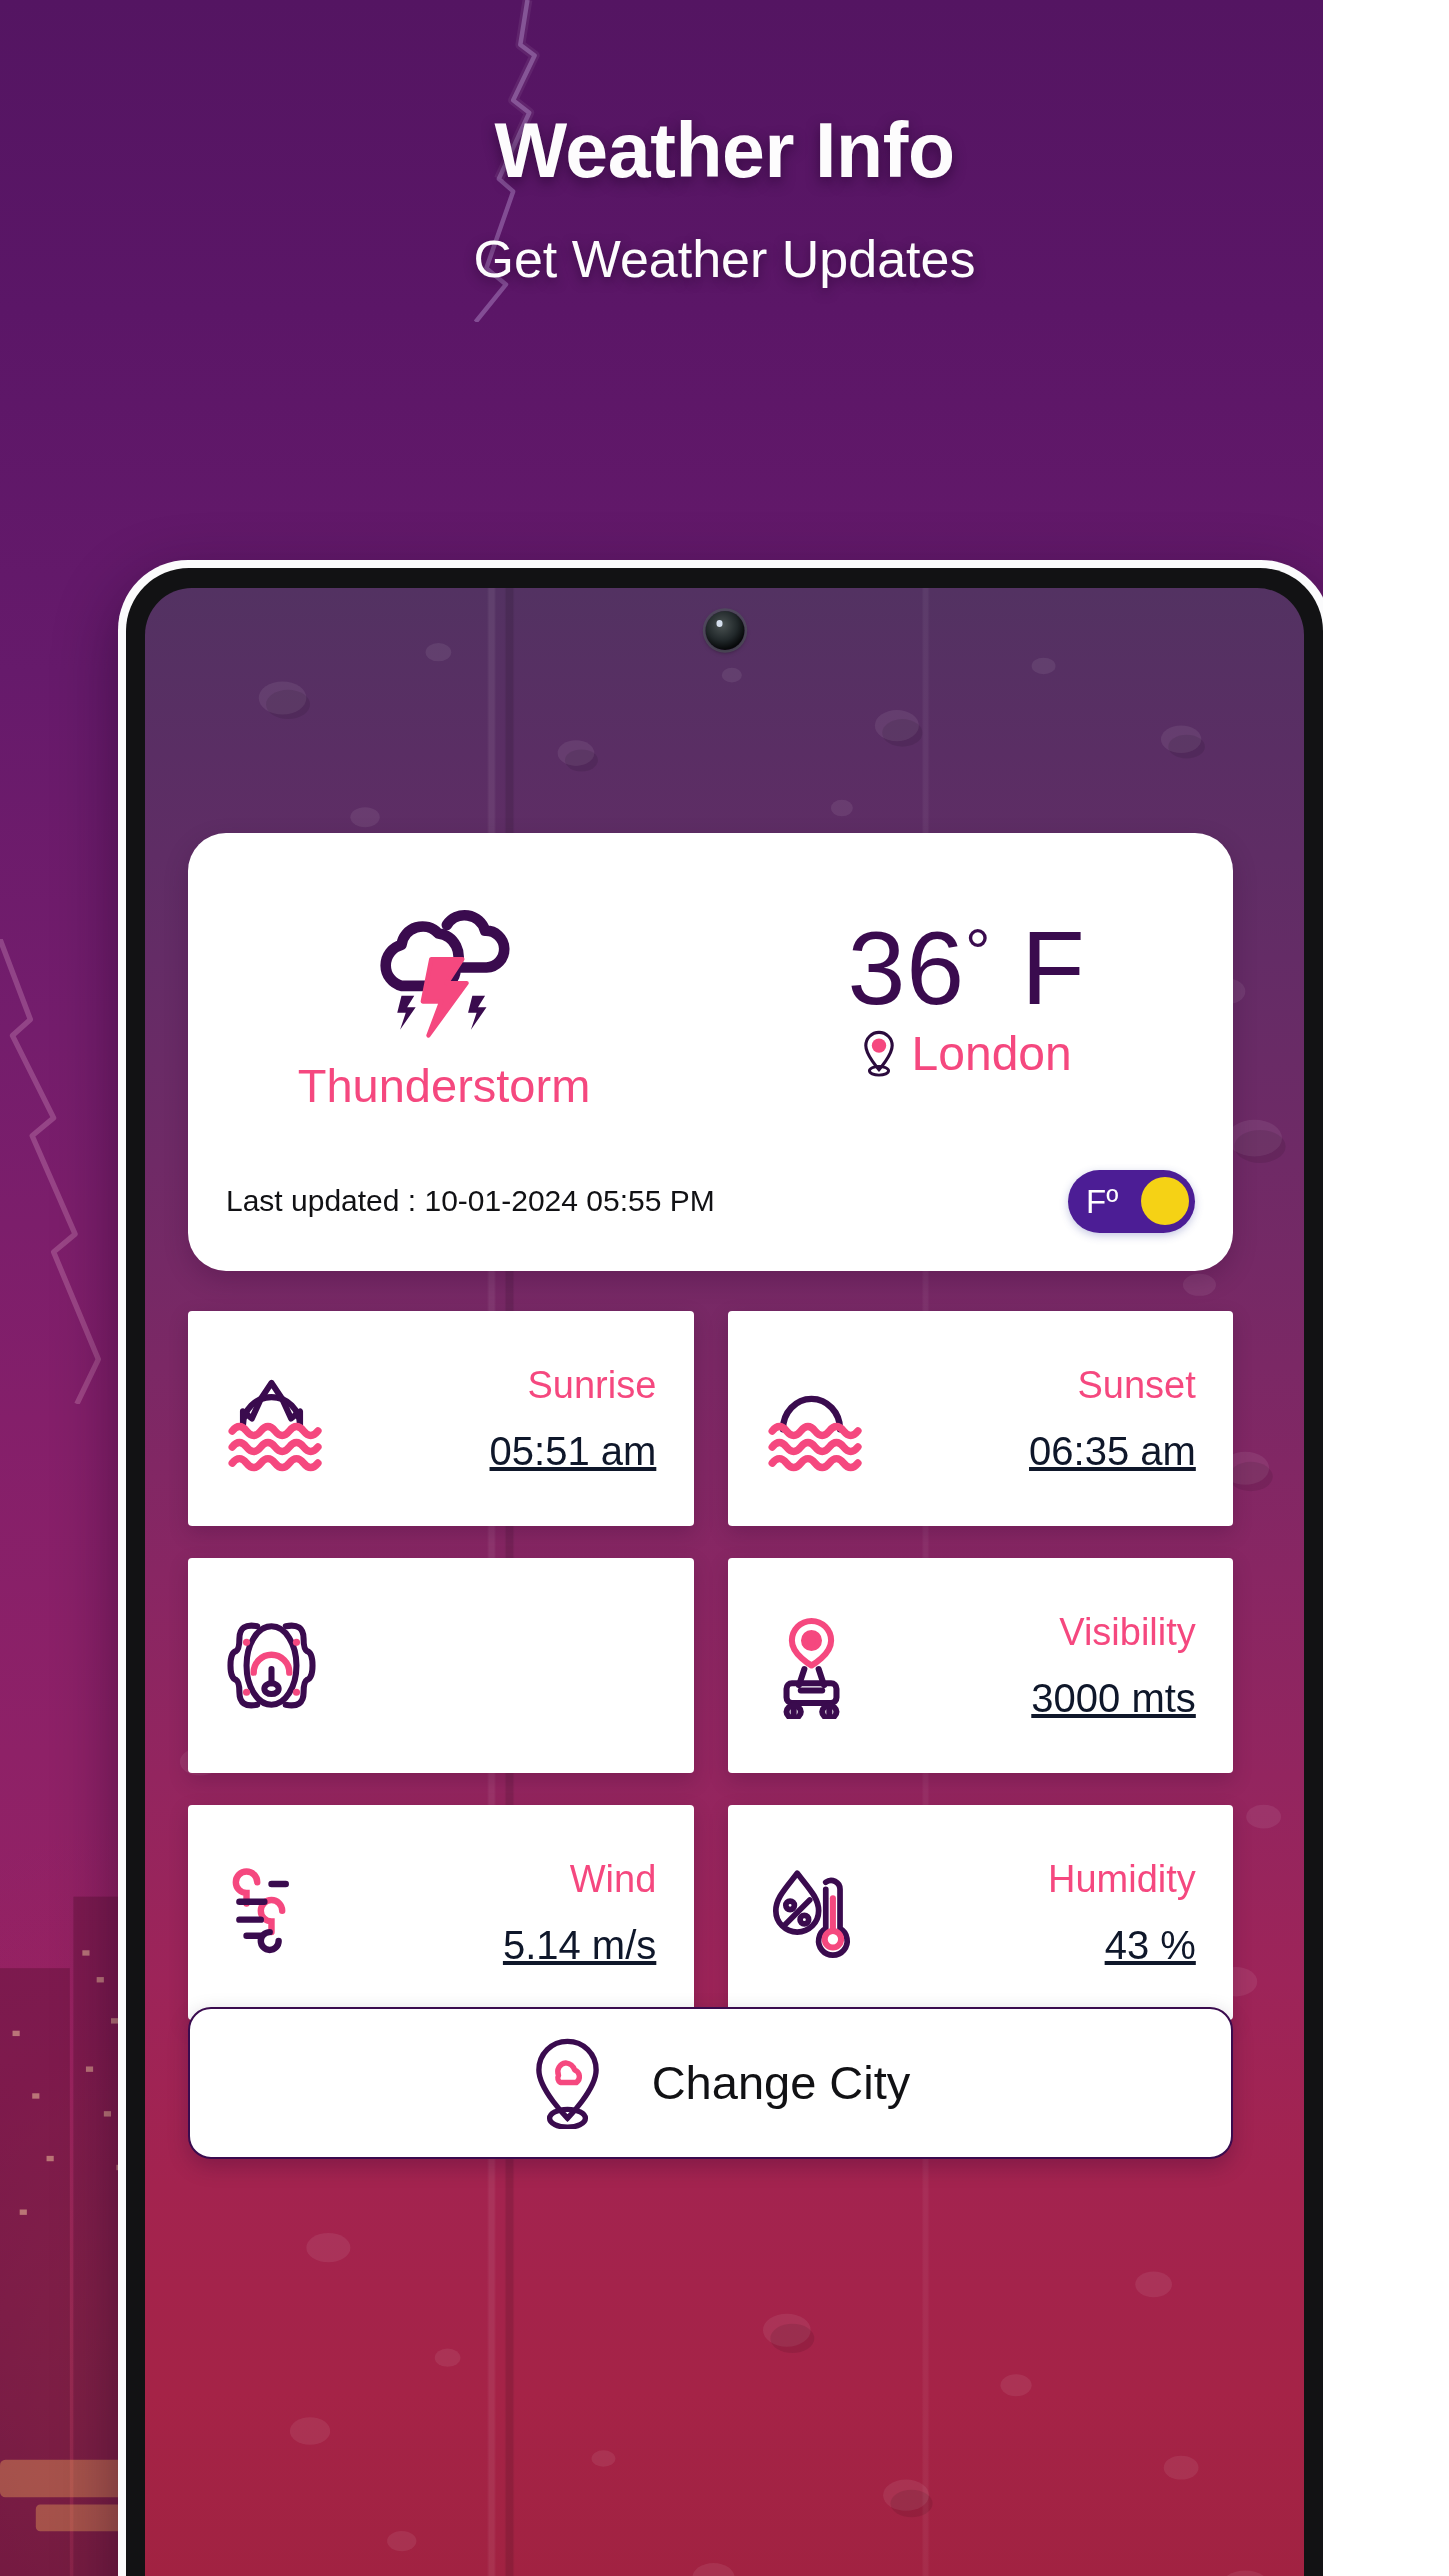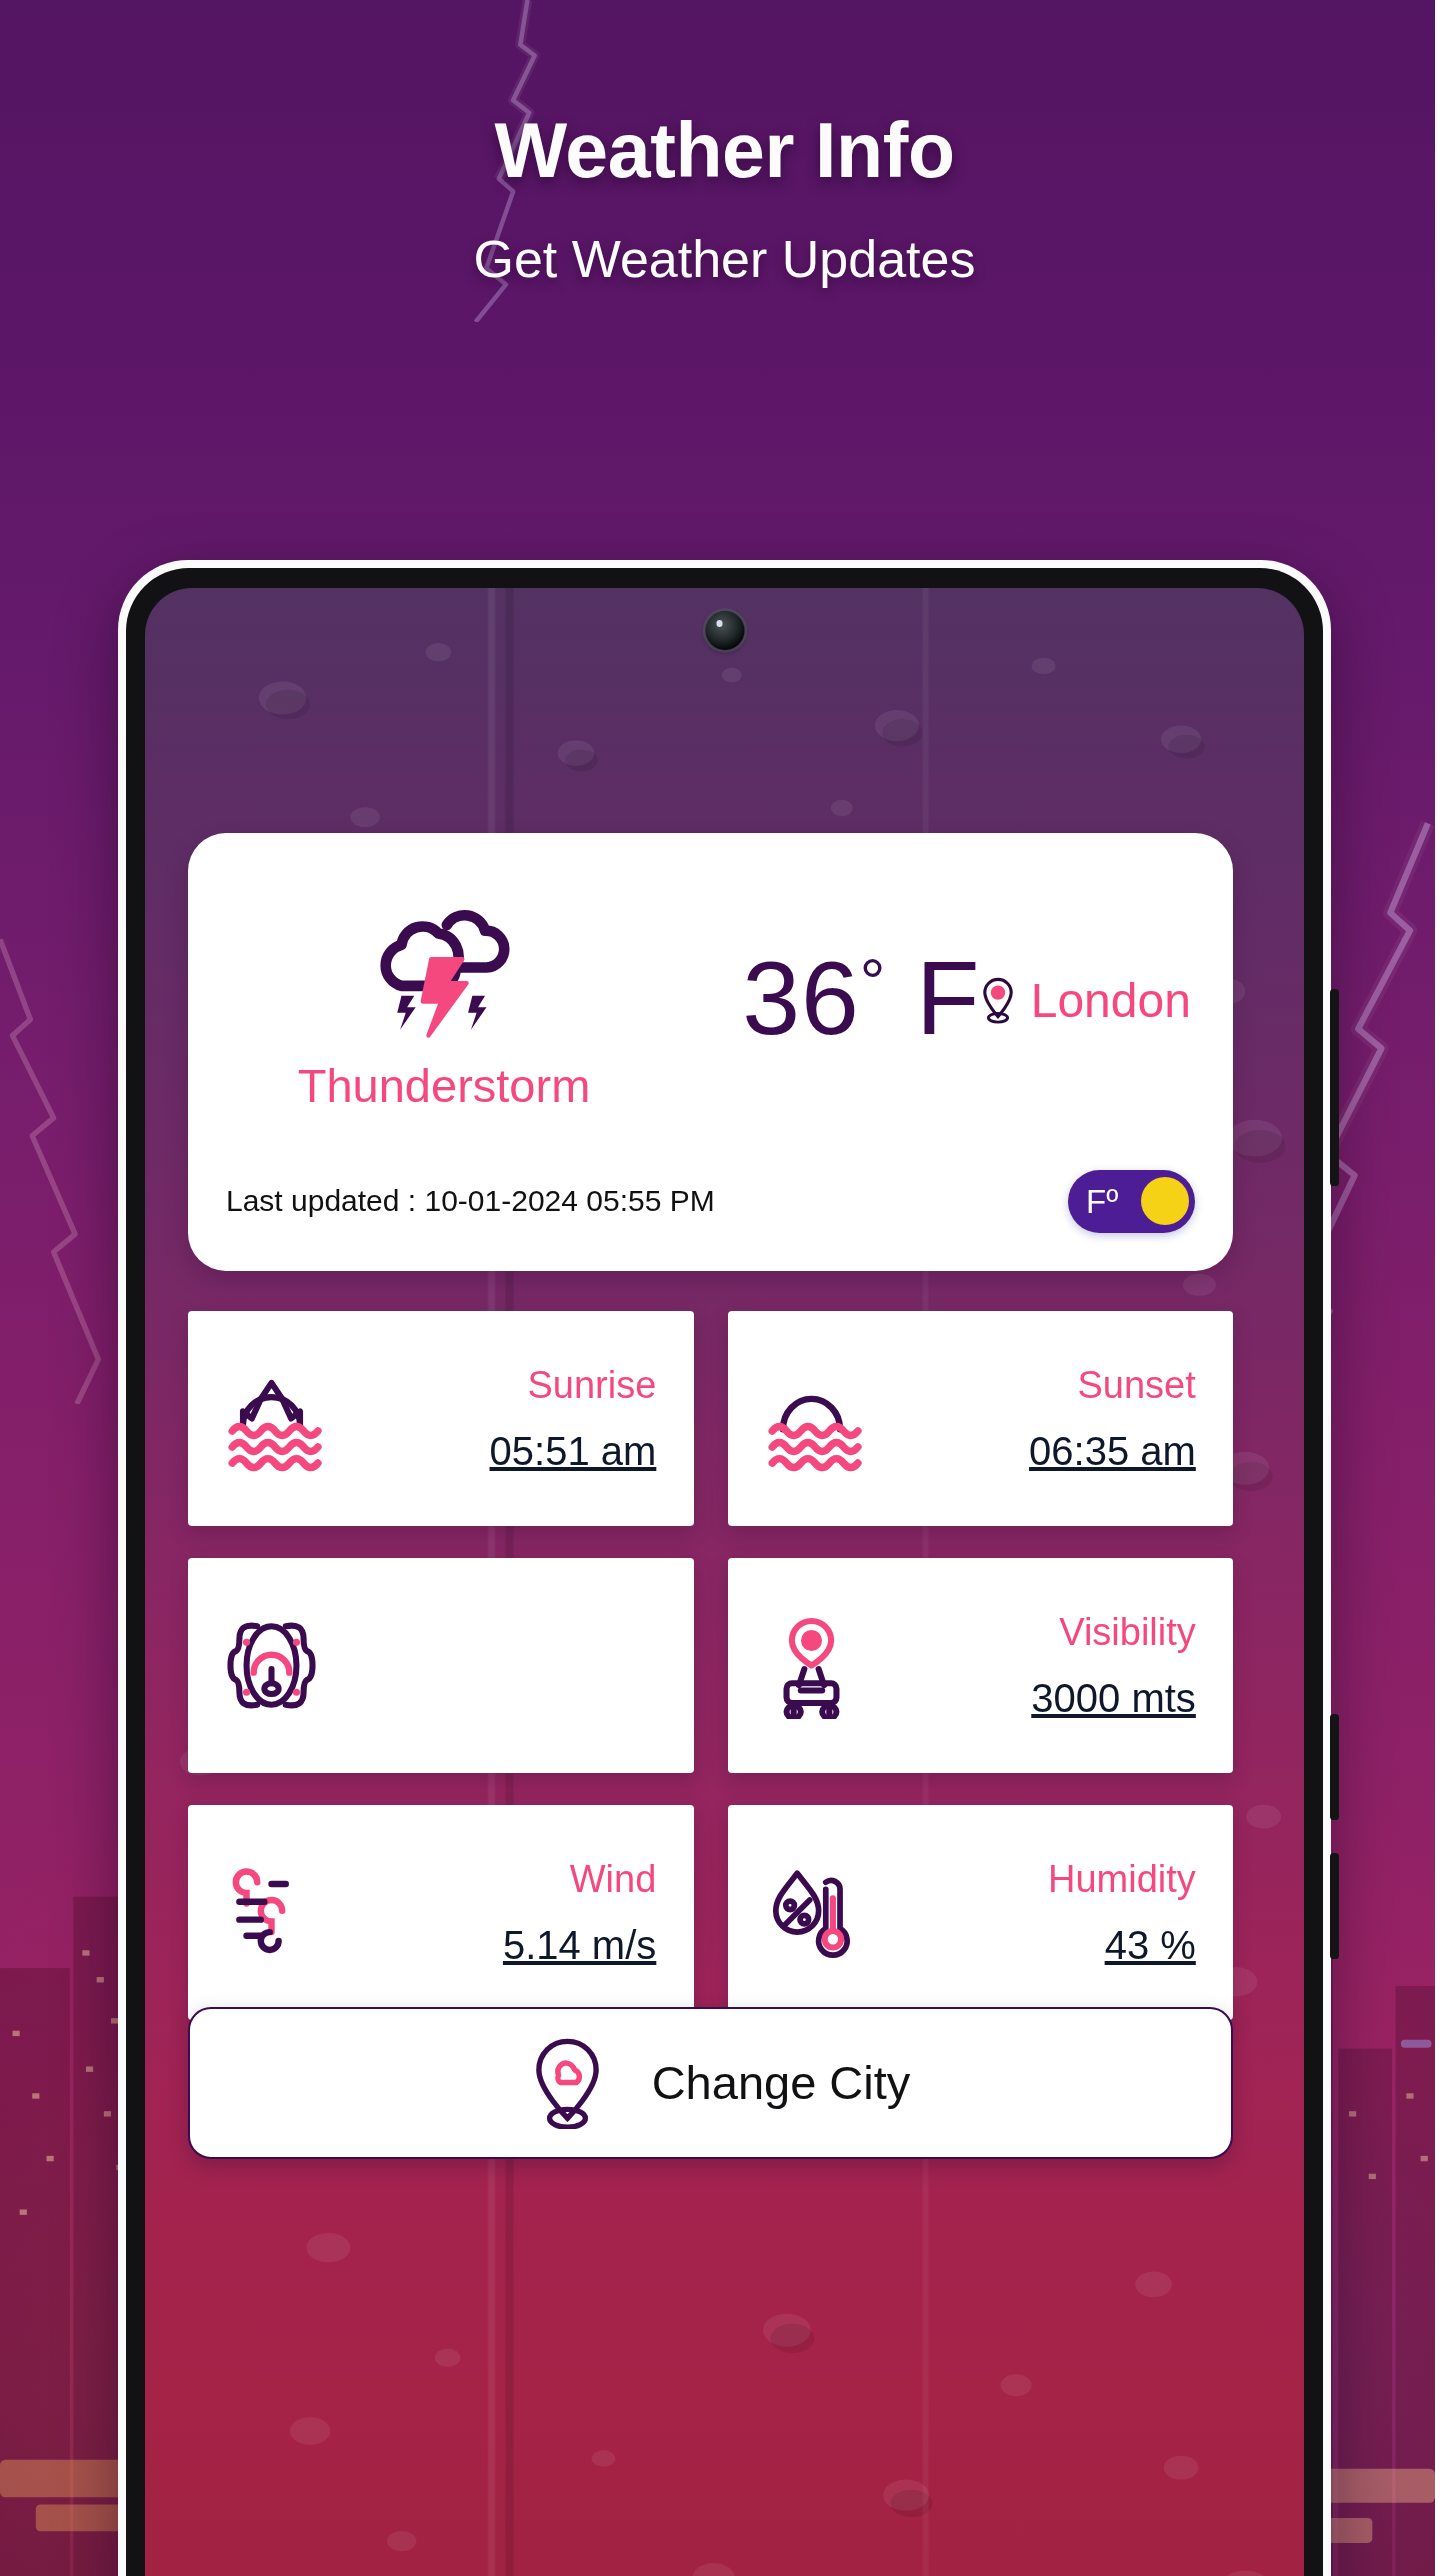--- a/index.html
+++ b/index.html
@@ -5,21 +5,21 @@
   * { box-sizing: border-box; margin: 0; padding: 0; }
   html, body {
     width: 1449px; height: 2576px;
     overflow: hidden;
     font-family: "Liberation Sans", sans-serif;
   }
 
   
   #page {
     position: relative;
-    width: 1435px; height: 2576px;
+    width: 1323px; height: 2576px;
     background:
       linear-gradient(180deg,
         #541562 0%,
         #5b1667 12%,
         #661a6b 26%,
         #741d6c 40%,
         #841f6a 55%,
         #8e2167 68%,
         #952263 80%,
         #8c2158 90%,
@@ -145,21 +145,21 @@
   #main-card-top { display: flex; height: 322px; }
   #weather-left {
     width: 49%; display: flex; flex-direction: column;
     align-items: center; justify-content: center; padding-top: 21.5px;
   }
   #thunder-icon { width: 170px; height: 143px; display: block; }
   #weather-condition {
     margin-top: 19.7px; font-size: 47px; color: #f5487f; font-weight: 400;
   }
   #weather-right {
-    width: 51%; display: flex; 
+    width: 51%; display: flex; flex-direction: column;
     align-items: center; justify-content: center; padding-top: 9px;
   }
   #temperature {
     font-size: 104px; color: #3a0b4e; font-weight: 400; line-height: 1.02;
     letter-spacing: 0.9px; white-space: nowrap;
   }
   #temperature .deg { font-size: 64px; vertical-align: 30px; }
   #city-row { display: flex; align-items: center; gap: 14.3px; margin-top: 5px; }
   #pin-icon { width: 36px; height: 48px; display: block; }
   #city-name { font-size: 48px; color: #f5487f; }

